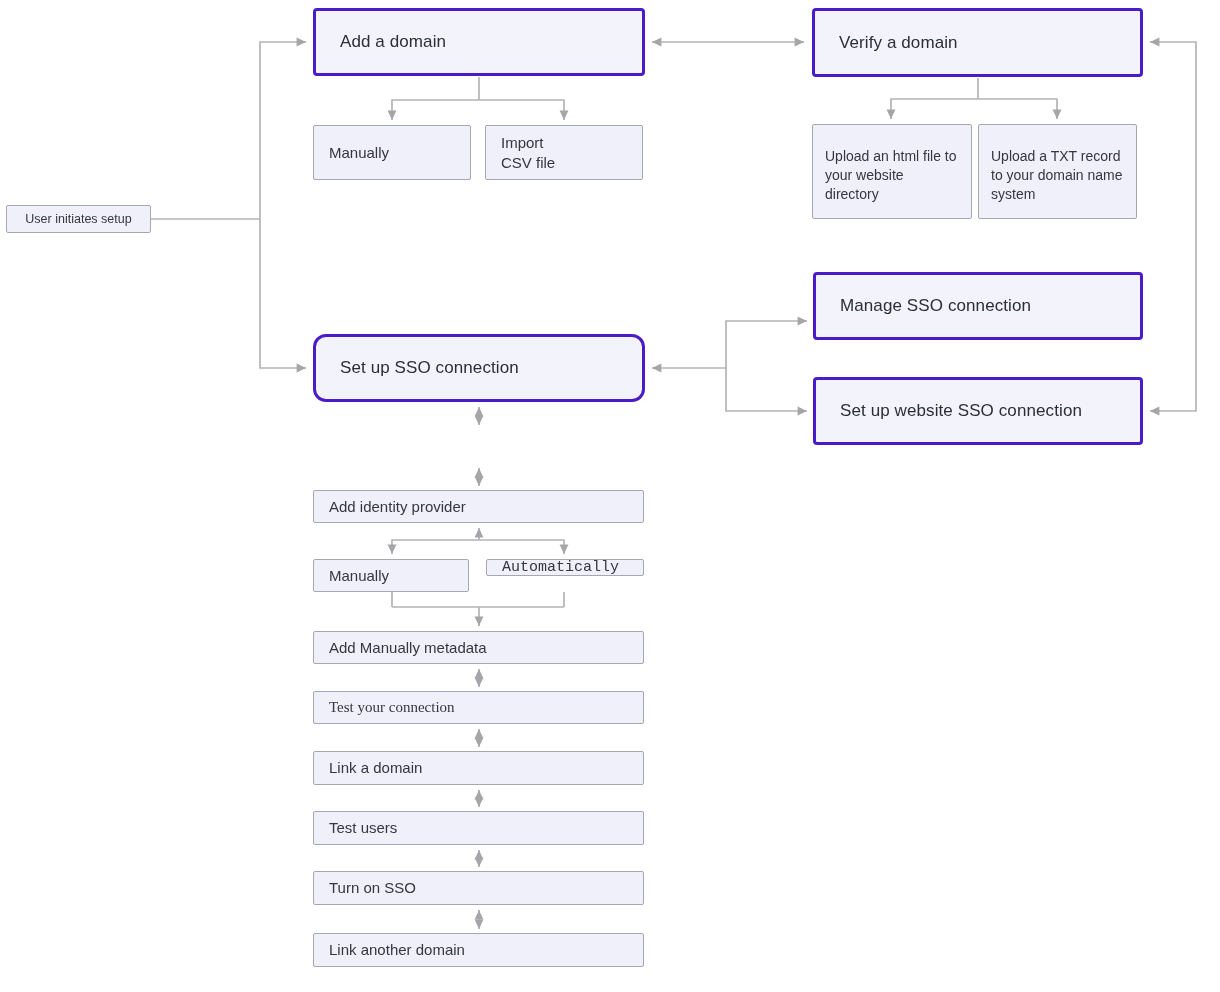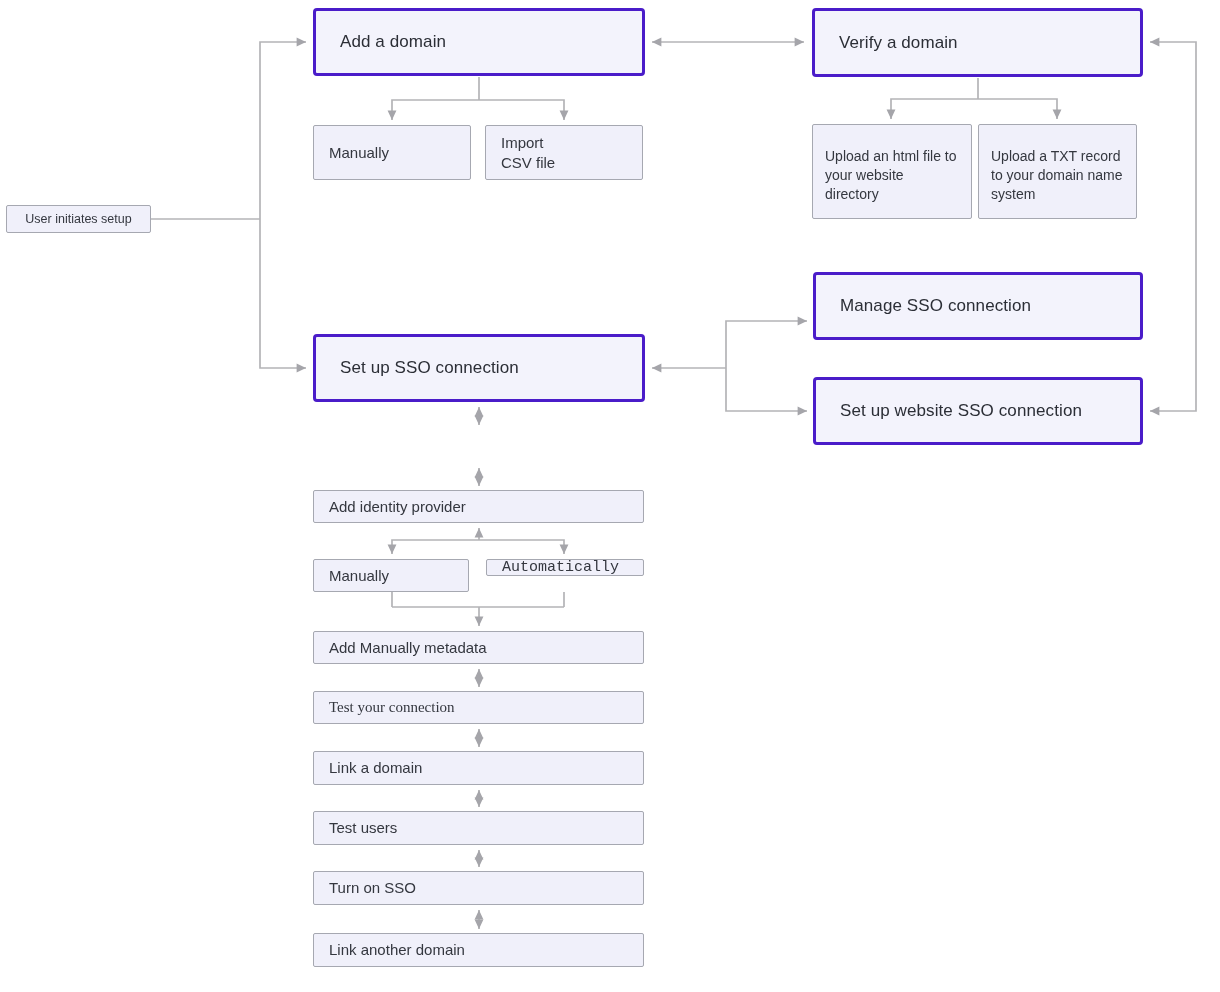--- a/index.html
+++ b/index.html
@@ -31,21 +31,21 @@
   .top-align{align-items:center;padding:8px 12px 0 12px;font-size:14px;line-height:19px;}
   .pre{white-space:pre-line;}
   
   .n-user{left:6px;top:205px;width:145px;height:28px;font-size:12.5px;justify-content:center;padding:0 2px;}
   .n-add-domain{left:313px;top:8px;width:332px;height:68px;}
   .n-verify-domain{left:812px;top:8px;width:331px;height:69px;}
   .n-add-manually{left:313px;top:125px;width:158px;height:55px;}
   .n-import-csv{left:485px;top:125px;width:158px;height:55px;}
   .n-upload-html{left:812px;top:124px;width:160px;height:95px;}
   .n-upload-txt{left:978px;top:124px;width:159px;height:95px;}
-  .n-setup-sso{left:313px;top:334px;width:332px;height:68px;}
+  .n-setup-sso{left:313px;top:334px;width:332px;height:68px;border-radius:13px;}
   .n-manage-sso{left:813px;top:272px;width:330px;height:68px;}
   .n-setup-another{left:813px;top:377px;width:330px;height:68px;}
   .n-name-connection{left:313px;top:430px;width:331px;height:33px;}
   .n-add-identity{left:313px;top:490px;width:331px;height:33px;}
   .n-idp-manually{left:313px;top:559px;width:156px;height:33px;}
   .n-idp-auto{left:486px;top:559px;width:158px;height:17px;font-family:Liberation Mono, monospace;}
   .n-add-metadata{left:313px;top:631px;width:331px;height:33px;}
   .n-test-connection{left:313px;top:691px;width:331px;height:33px;font-family:Liberation Serif, serif;}
   .n-link-domain{left:313px;top:751px;width:331px;height:34px;}
   .n-test-users{left:313px;top:811px;width:331px;height:34px;}

